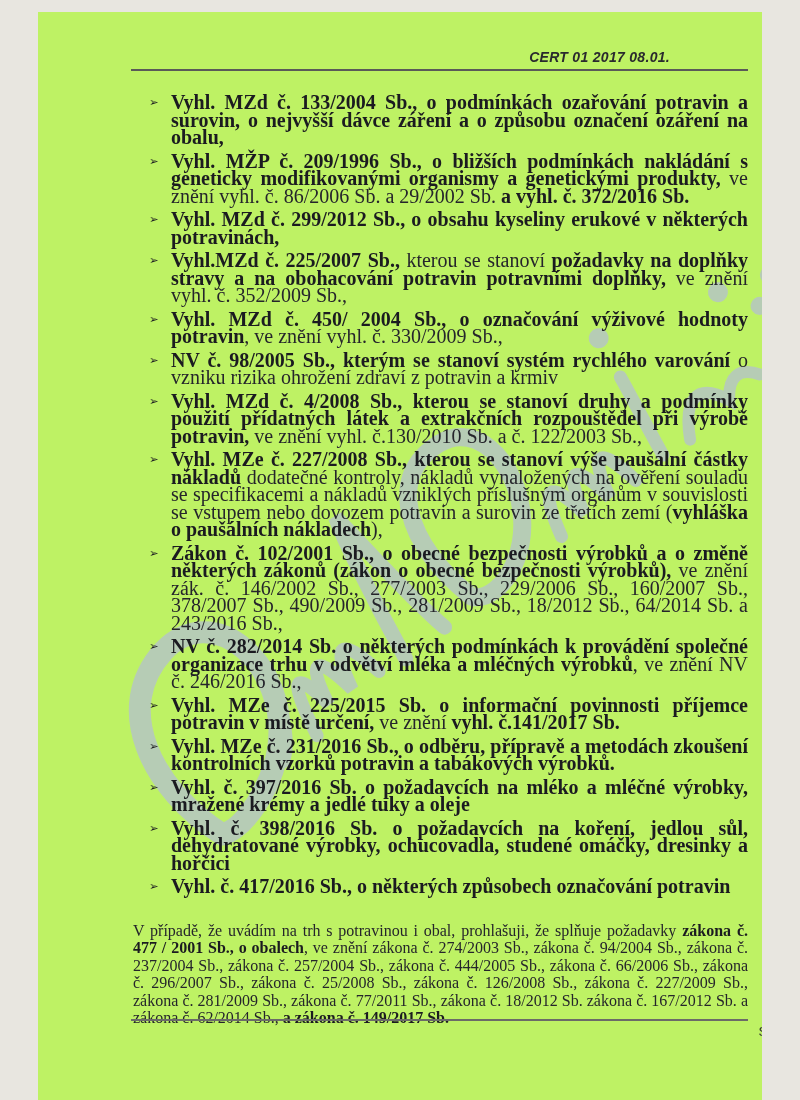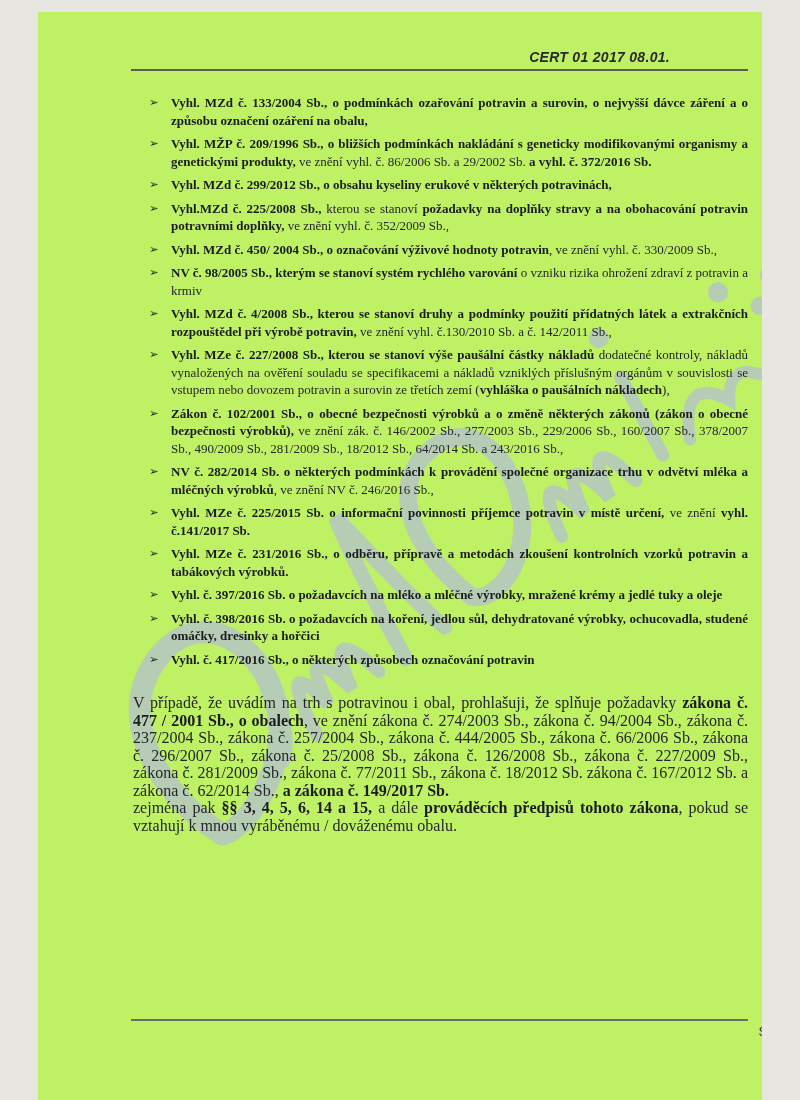--- a/index.html
+++ b/index.html
@@ -43,21 +43,21 @@
   }
   .bullet .arrow{
     flex:none;width:38px;
     padding-left:16px;box-sizing:border-box;
     font-family:"DejaVu Sans", sans-serif;
     font-size:11.5px;line-height:17.5px;
     color:#1d1d22;
   }
   .bullet .txt{
     flex:1;
-    font-size:13px;line-height:17.5px;
+    font-size:20px;line-height:17.5px;
     text-align:justify;
   }
   .txt b, .closing b, .footer-text b{font-weight:700;color:#1b1b20;}
 
   .closing{
     margin-top:26px;
     font-size:16px;line-height:17.5px;
     text-align:justify;
   }
   .closing p{margin:0;}
@@ -104,33 +104,33 @@
           <div class="bullet">
             <span class="arrow">➢</span>
             <span class="txt"><b>Vyhl. MŽP č. 209/1996 Sb., o bližších podmínkách nakládání s geneticky modifikovanými organismy a genetickými produkty,</b><span> ve znění vyhl. č. 86/2006 Sb. a 29/2002 Sb. </span><b>a vyhl. č. 372/2016 Sb.</b></span>
           </div>
           <div class="bullet">
             <span class="arrow">➢</span>
             <span class="txt"><b>Vyhl. MZd č. 299/2012 Sb., o obsahu kyseliny erukové v některých potravinách,</b></span>
           </div>
           <div class="bullet">
             <span class="arrow">➢</span>
-            <span class="txt"><b>Vyhl.MZd č. 225/2008 Sb.,</b><span> kterou se stanoví </span><b>požadavky na doplňky stravy a na obohacování potravin potravními doplňky,</b><span> ve znění vyhl. č. 352/2009 Sb.,</span></span>
+            <span class="txt"><b>Vyhl.MZd č. 225/2007 Sb.,</b><span> kterou se stanoví </span><b>požadavky na doplňky stravy a na obohacování potravin potravními doplňky,</b><span> ve znění vyhl. č. 352/2009 Sb.,</span></span>
           </div>
           <div class="bullet">
             <span class="arrow">➢</span>
             <span class="txt"><b>Vyhl. MZd č. 450/ 2004 Sb., o označování výživové hodnoty potravin</b><span>, ve znění vyhl. č. 330/2009 Sb.,</span></span>
           </div>
           <div class="bullet">
             <span class="arrow">➢</span>
             <span class="txt"><b>NV č. 98/2005 Sb., kterým se stanoví systém rychlého varování</b><span> o vzniku rizika ohrožení zdraví z potravin a krmiv</span></span>
           </div>
           <div class="bullet">
             <span class="arrow">➢</span>
-            <span class="txt"><b>Vyhl. MZd č. 4/2008 Sb., kterou se stanoví druhy a podmínky použití přídatných látek a extrakčních rozpouštědel při výrobě potravin,</b><span> ve znění vyhl. č.130/2010 Sb. a č. 142/2011 Sb.,</span></span>
+            <span class="txt"><b>Vyhl. MZd č. 4/2008 Sb., kterou se stanoví druhy a podmínky použití přídatných látek a extrakčních rozpouštědel při výrobě potravin,</b><span> ve znění vyhl. č.130/2010 Sb. a č. 122/2003 Sb.,</span></span>
           </div>
           <div class="bullet">
             <span class="arrow">➢</span>
             <span class="txt"><b>Vyhl. MZe č. 227/2008 Sb., kterou se stanoví výše paušální částky nákladů</b><span> dodatečné kontroly, nákladů vynaložených na ověření souladu se specifikacemi a nákladů vzniklých příslušným orgánům v souvislosti se vstupem nebo dovozem potravin a surovin ze třetích zemí (</span><b>vyhláška o paušálních nákladech</b><span>),</span></span>
           </div>
           <div class="bullet">
             <span class="arrow">➢</span>
             <span class="txt"><b>Zákon č. 102/2001 Sb., o obecné bezpečnosti výrobků a o změně některých zákonů (zákon o obecné bezpečnosti výrobků),</b><span> ve znění zák. č. 146/2002 Sb., 277/2003 Sb., 229/2006 Sb., 160/2007 Sb., 378/2007 Sb., 490/2009 Sb., 281/2009 Sb., 18/2012 Sb., 64/2014 Sb. a 243/2016 Sb.,</span></span>
           </div>
           <div class="bullet">
@@ -153,20 +153,19 @@
             <span class="arrow">➢</span>
             <span class="txt"><b>Vyhl. č. 398/2016 Sb. o požadavcích na koření, jedlou sůl, dehydratované výrobky, ochucovadla, studené omáčky, dresinky a hořčici</b></span>
           </div>
           <div class="bullet">
             <span class="arrow">➢</span>
             <span class="txt"><b>Vyhl. č. 417/2016 Sb., o některých způsobech označování potravin</b></span>
           </div>
         </div>
       <div id="closing" class="closing">
           <p><span>V případě, že uvádím na trh s potravinou i obal, prohlašuji, že splňuje požadavky </span><b>zákona č. 477 / 2001 Sb., o obalech</b><span>, ve znění zákona č. 274/2003 Sb., zákona č. 94/2004 Sb., zákona č. 237/2004 Sb., zákona č. 257/2004 Sb., zákona č. 444/2005 Sb., zákona č. 66/2006 Sb., zákona č. 296/2007 Sb., zákona č. 25/2008 Sb., zákona č. 126/2008 Sb., zákona č. 227/2009 Sb., zákona č. 281/2009 Sb., zákona č. 77/2011 Sb., zákona č. 18/2012 Sb. zákona č. 167/2012 Sb. a zákona č. 62/2014 Sb., </span><b>a zákona č. 149/2017 Sb.</b></p>
-          <p><span>zejména pak </span><b>§§ 3, 4, 5, 6, 14 a 15,</b><span> a dále </span><b>prováděcích předpisů tohoto zákona</b><span>, pokud se vztahují k mnou vyráběnému / dováženému obalu.</span></p>
         </div>
     </div>
 
     <div class="rule footer-rule"></div>
     <div id="footer-text" class="footer-text"><span>Stránka </span><b>4</b><span> z </span><b>5</b></div>
   </div>
 </div>
 
 </body></html>

